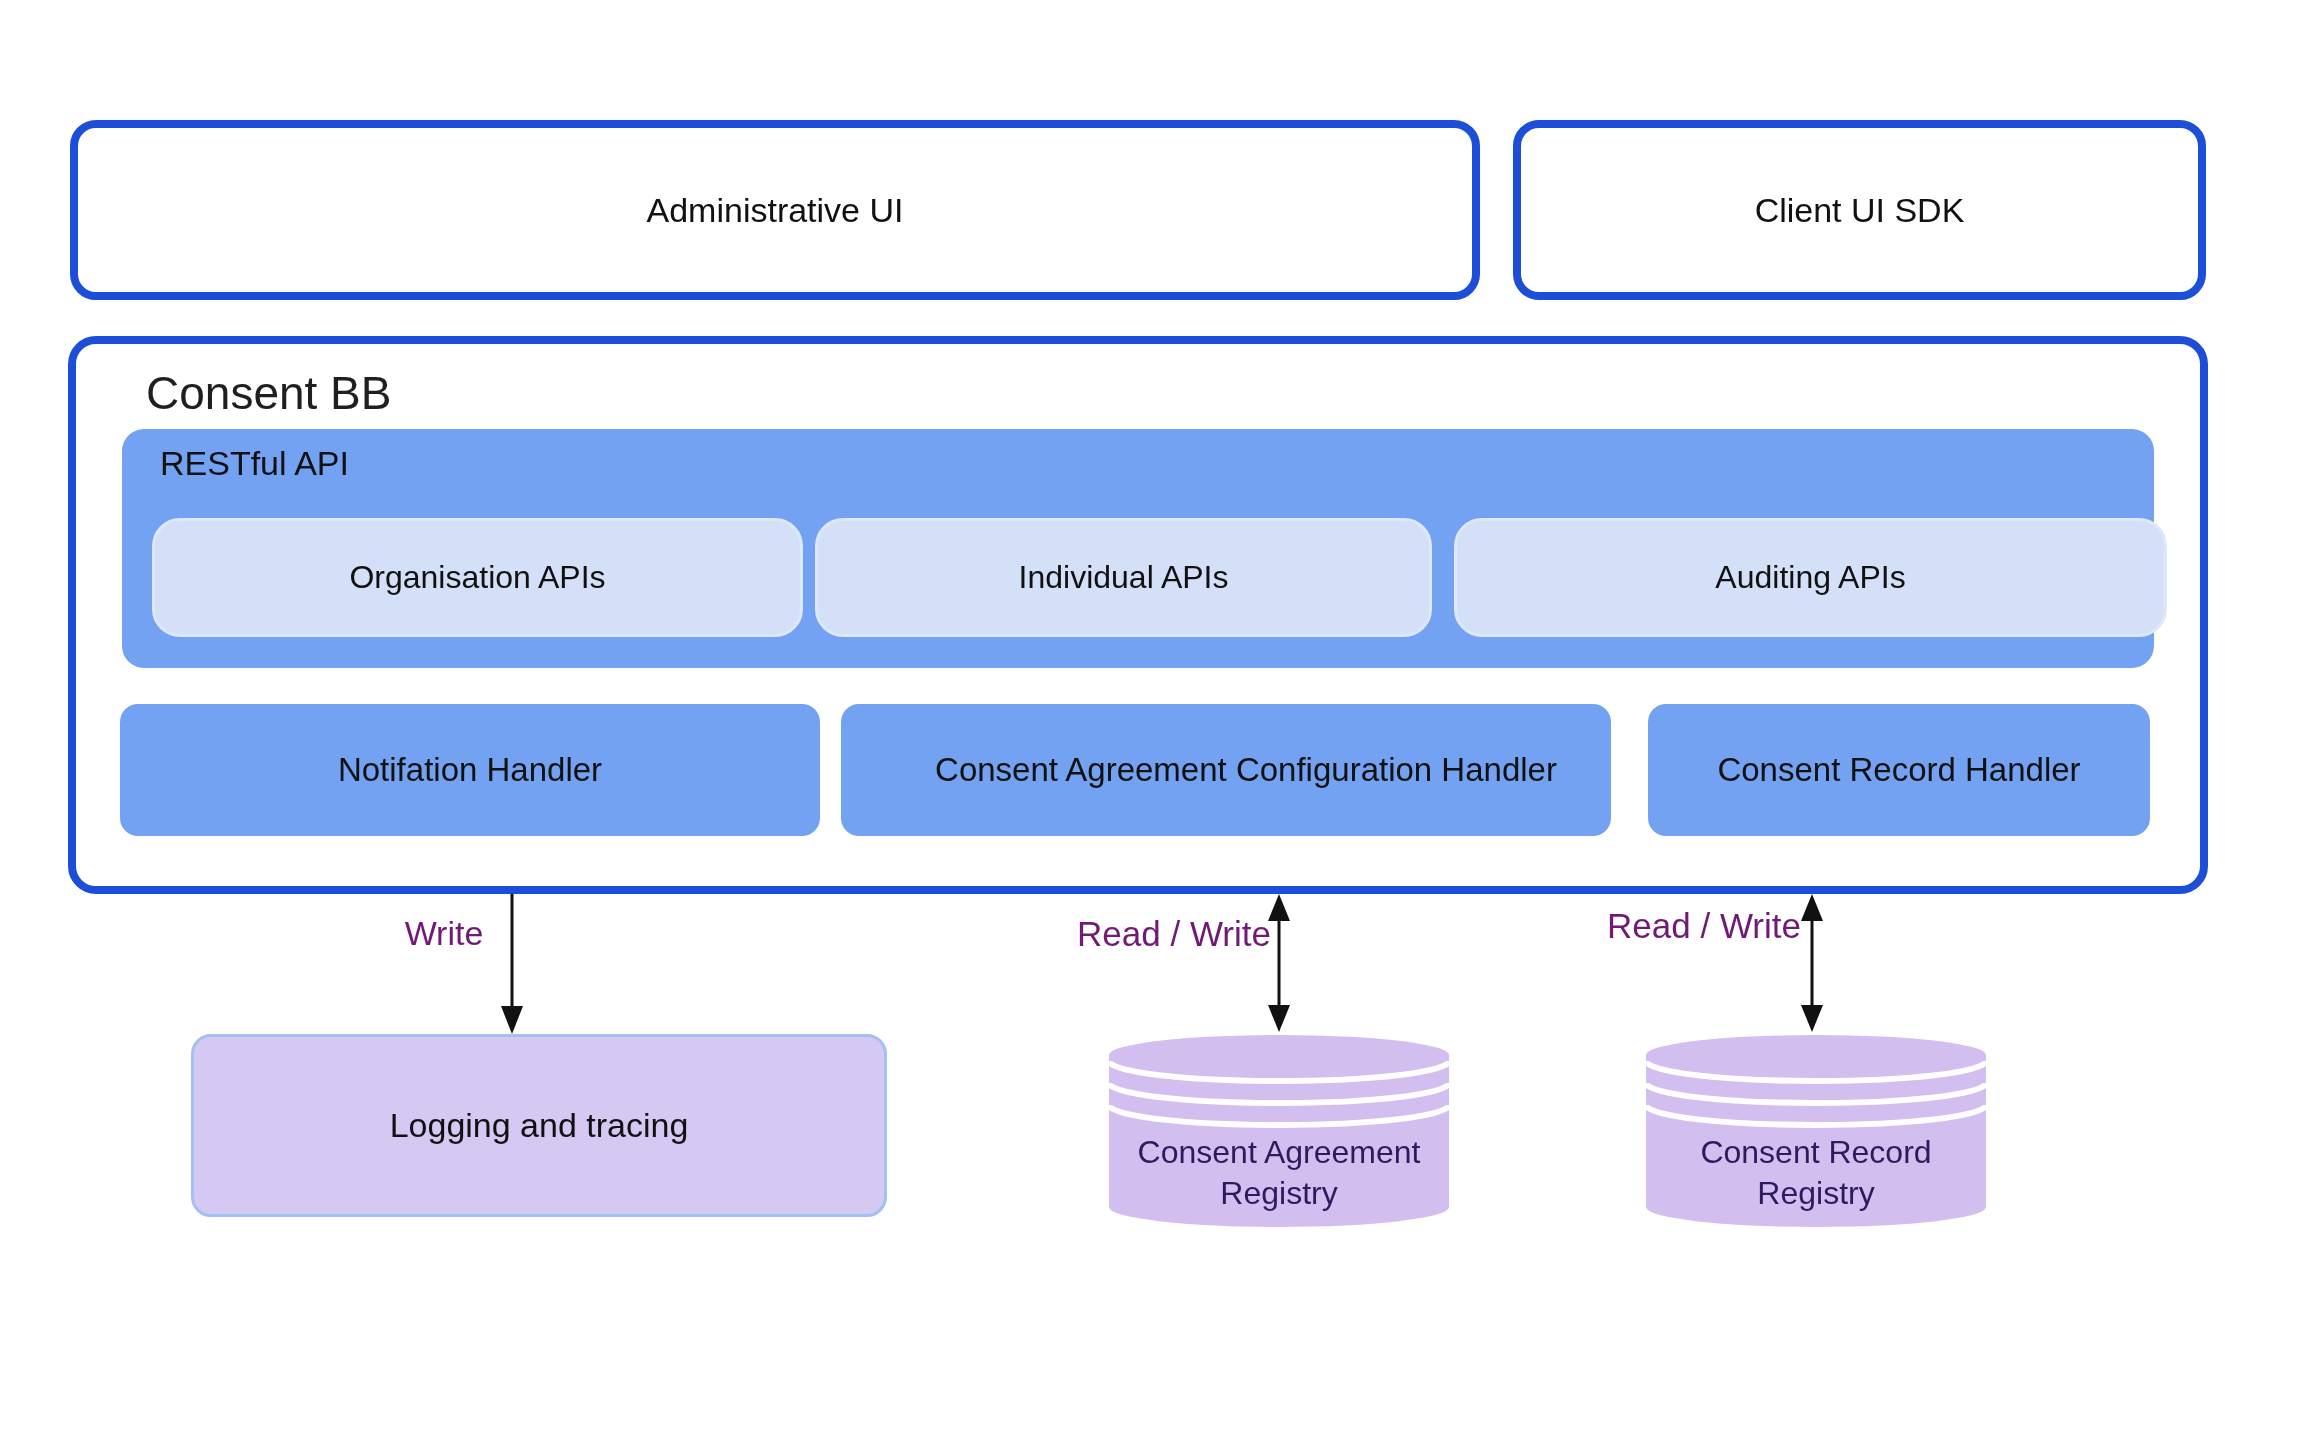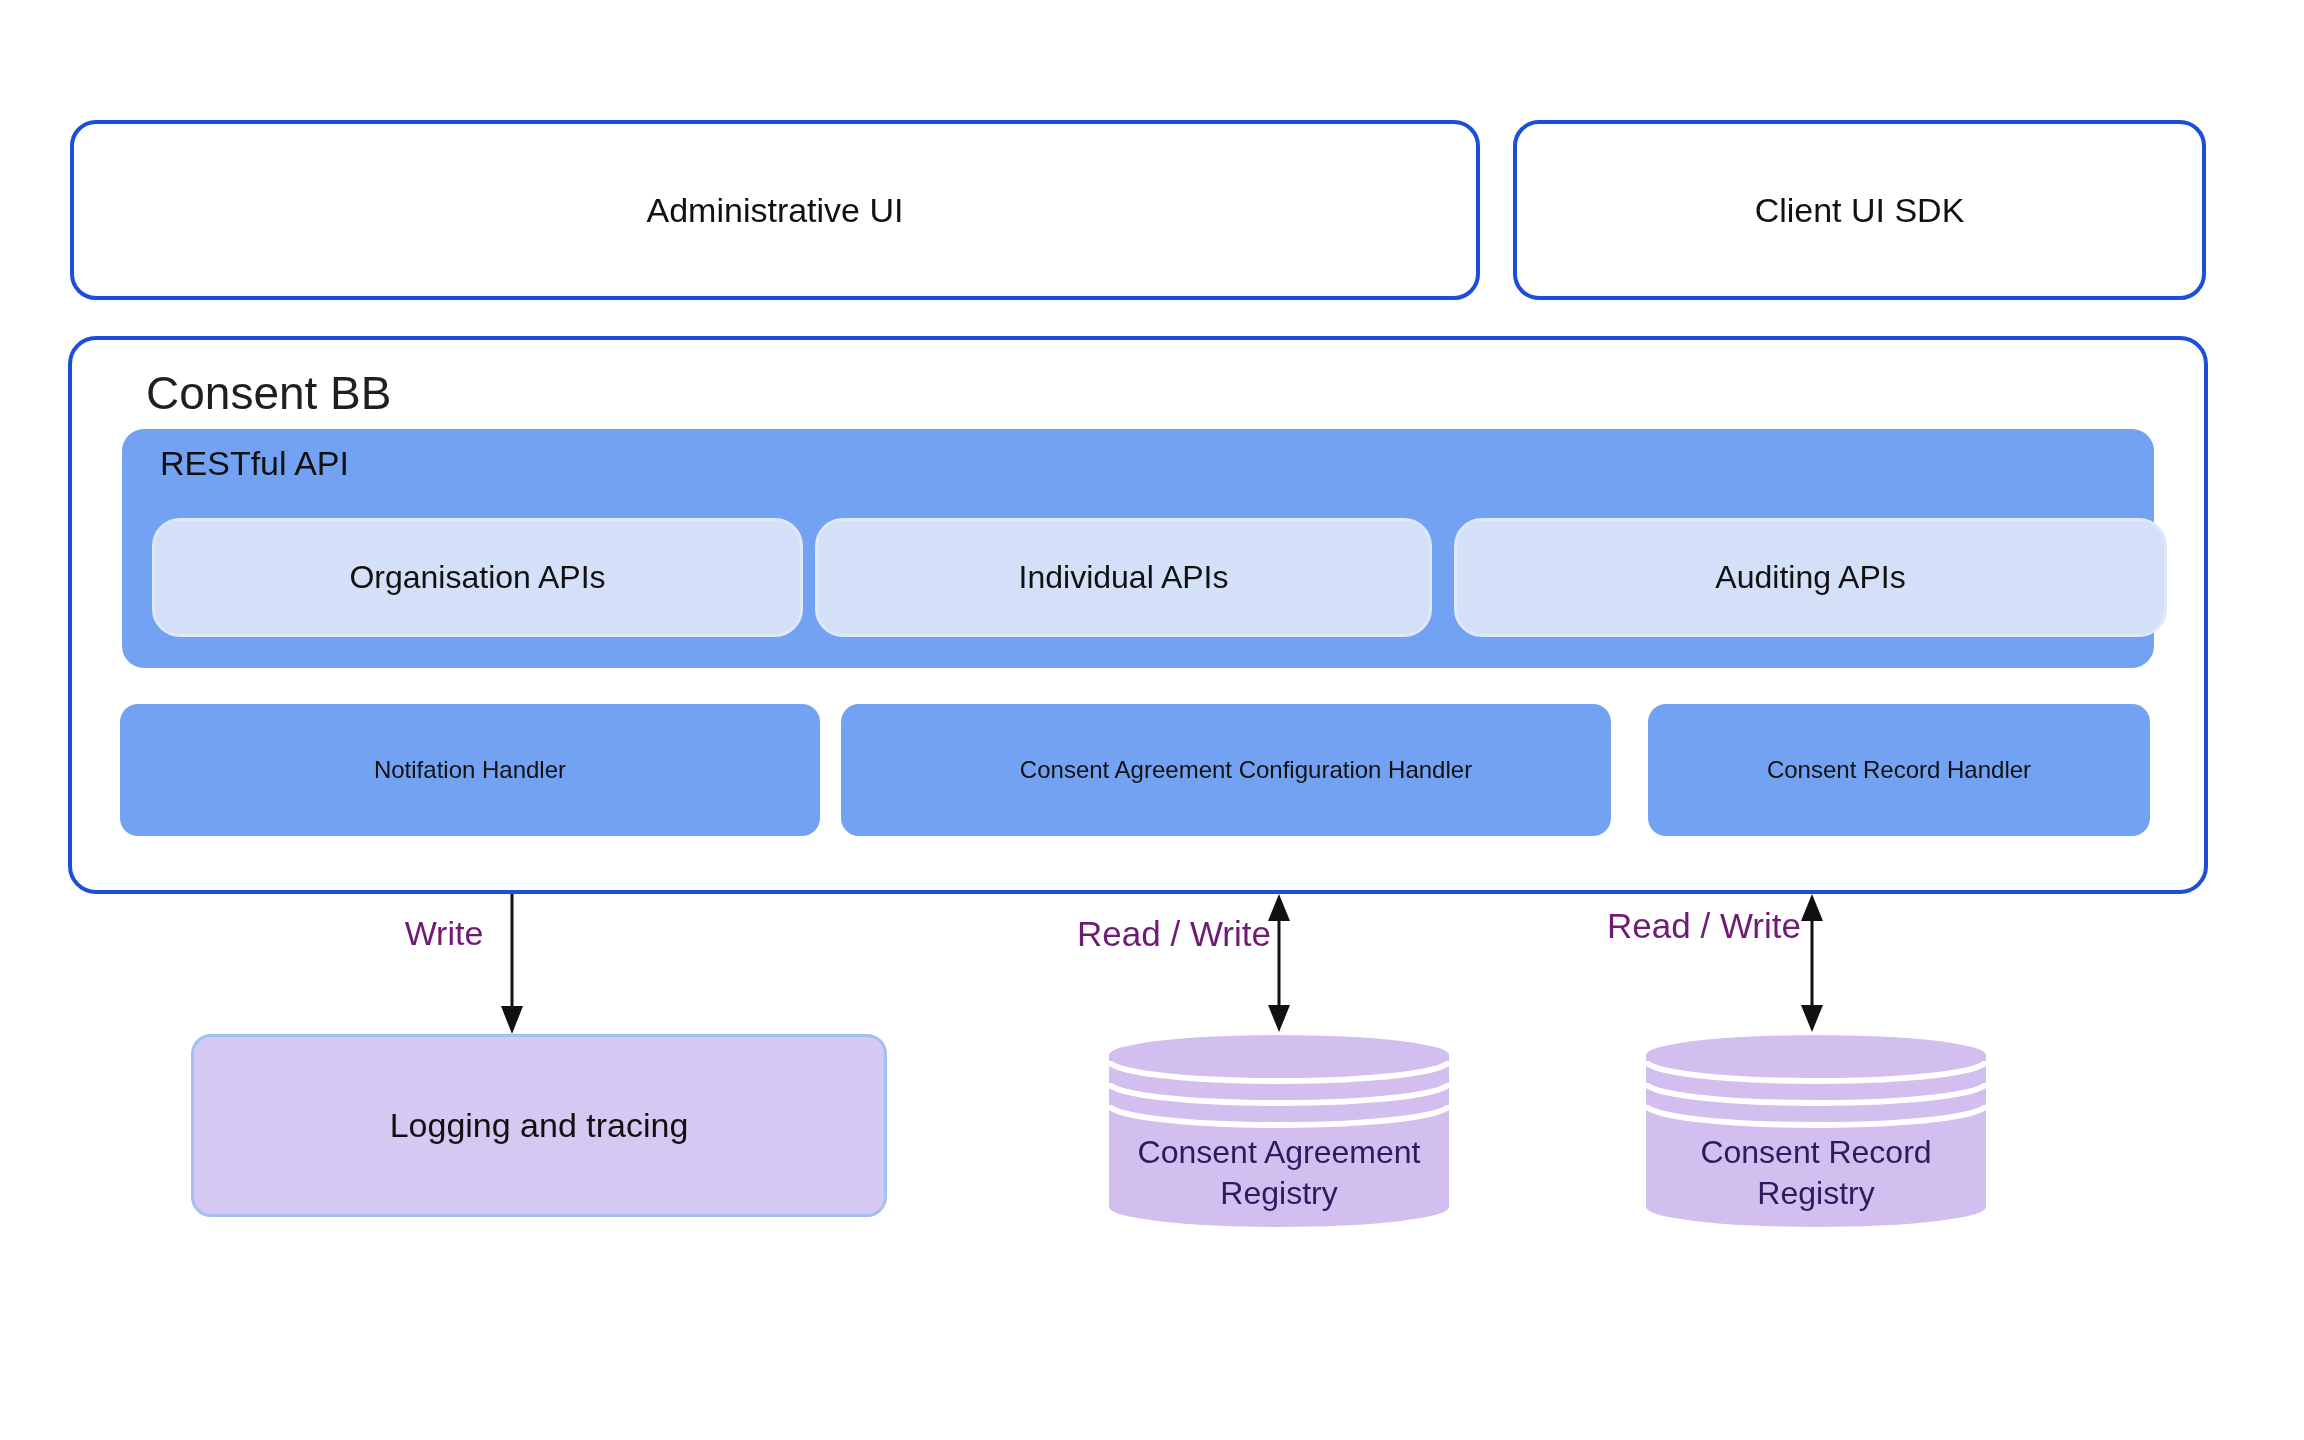--- a/index.html
+++ b/index.html
@@ -6,21 +6,21 @@
   body { font-family: "Liberation Sans", sans-serif; color: #111111; }
   #stage {
     position: relative;
     width: 2304px;
     height: 1440px;
     background: #ffffff;
     overflow: hidden;
   }
   .outline-box {
     position: absolute;
-    border: 4px solid #1d4ed8;
+    border: 8px solid #1d4ed8;
     border-radius: 26px;
     background: #ffffff;
     display: flex;
     align-items: center;
     justify-content: center;
     font-size: 34px;
     box-sizing: border-box;
   }
   .bb-title {
     position: absolute;
@@ -63,21 +63,21 @@
   }
   .handler-box {
     position: absolute;
     top: 704px;
     height: 132px;
     background: #73A2F2;
     border-radius: 18px;
     display: flex;
     align-items: center;
     justify-content: center;
-    font-size: 24px;
+    font-size: 33px;
     box-sizing: border-box;
   }
   .flow-label {
     position: absolute;
     font-size: 35px;
     text-align: center;
     white-space: nowrap;
     color: #701a75;
   }
   .logging-box {

